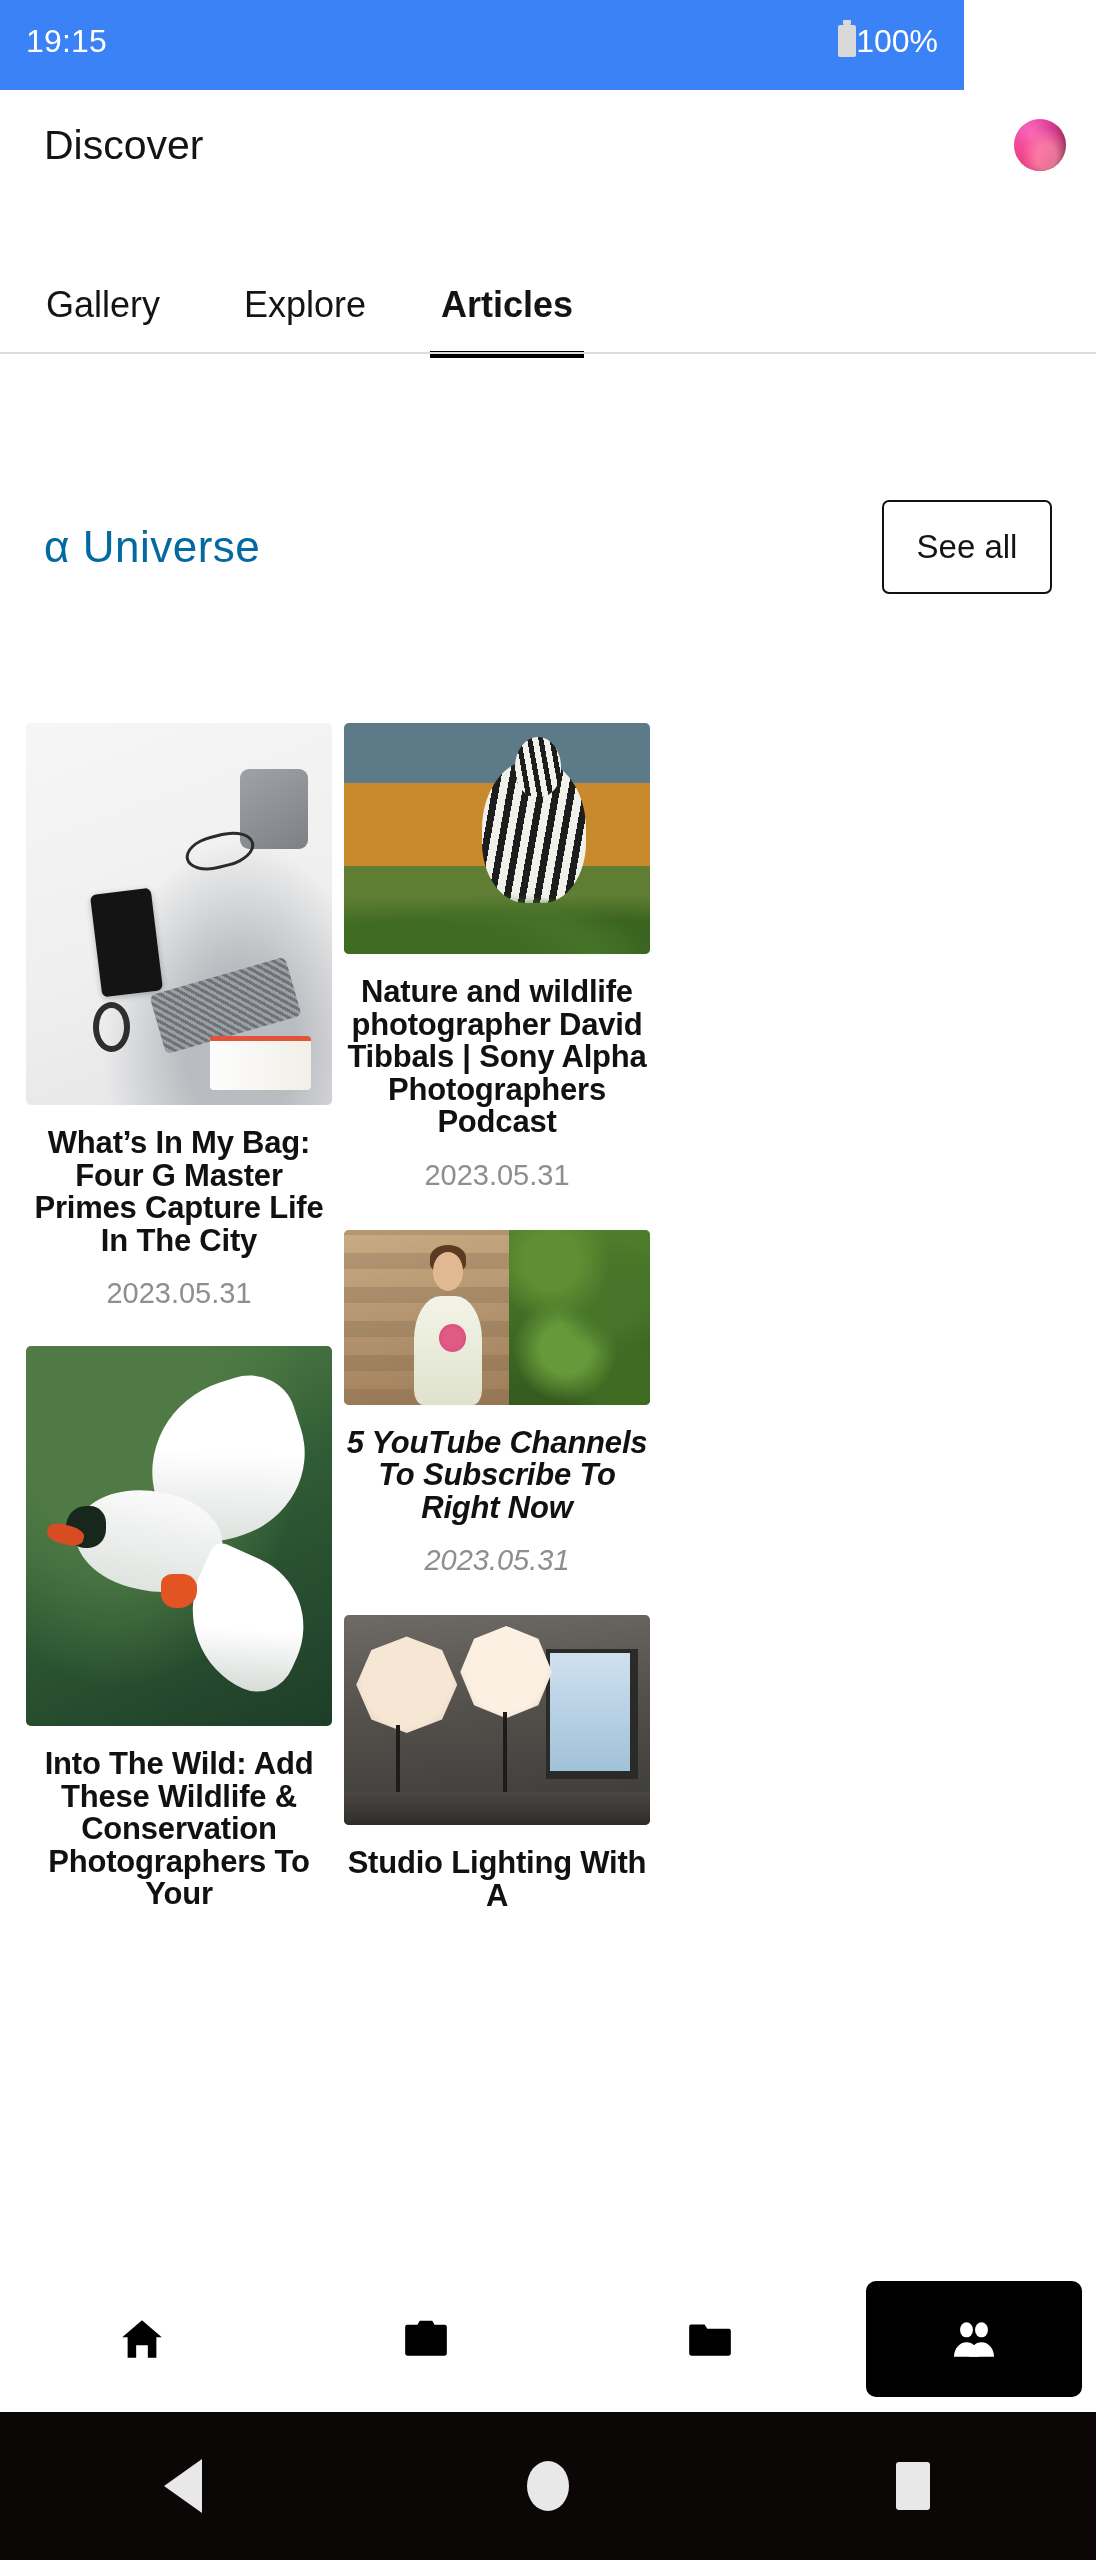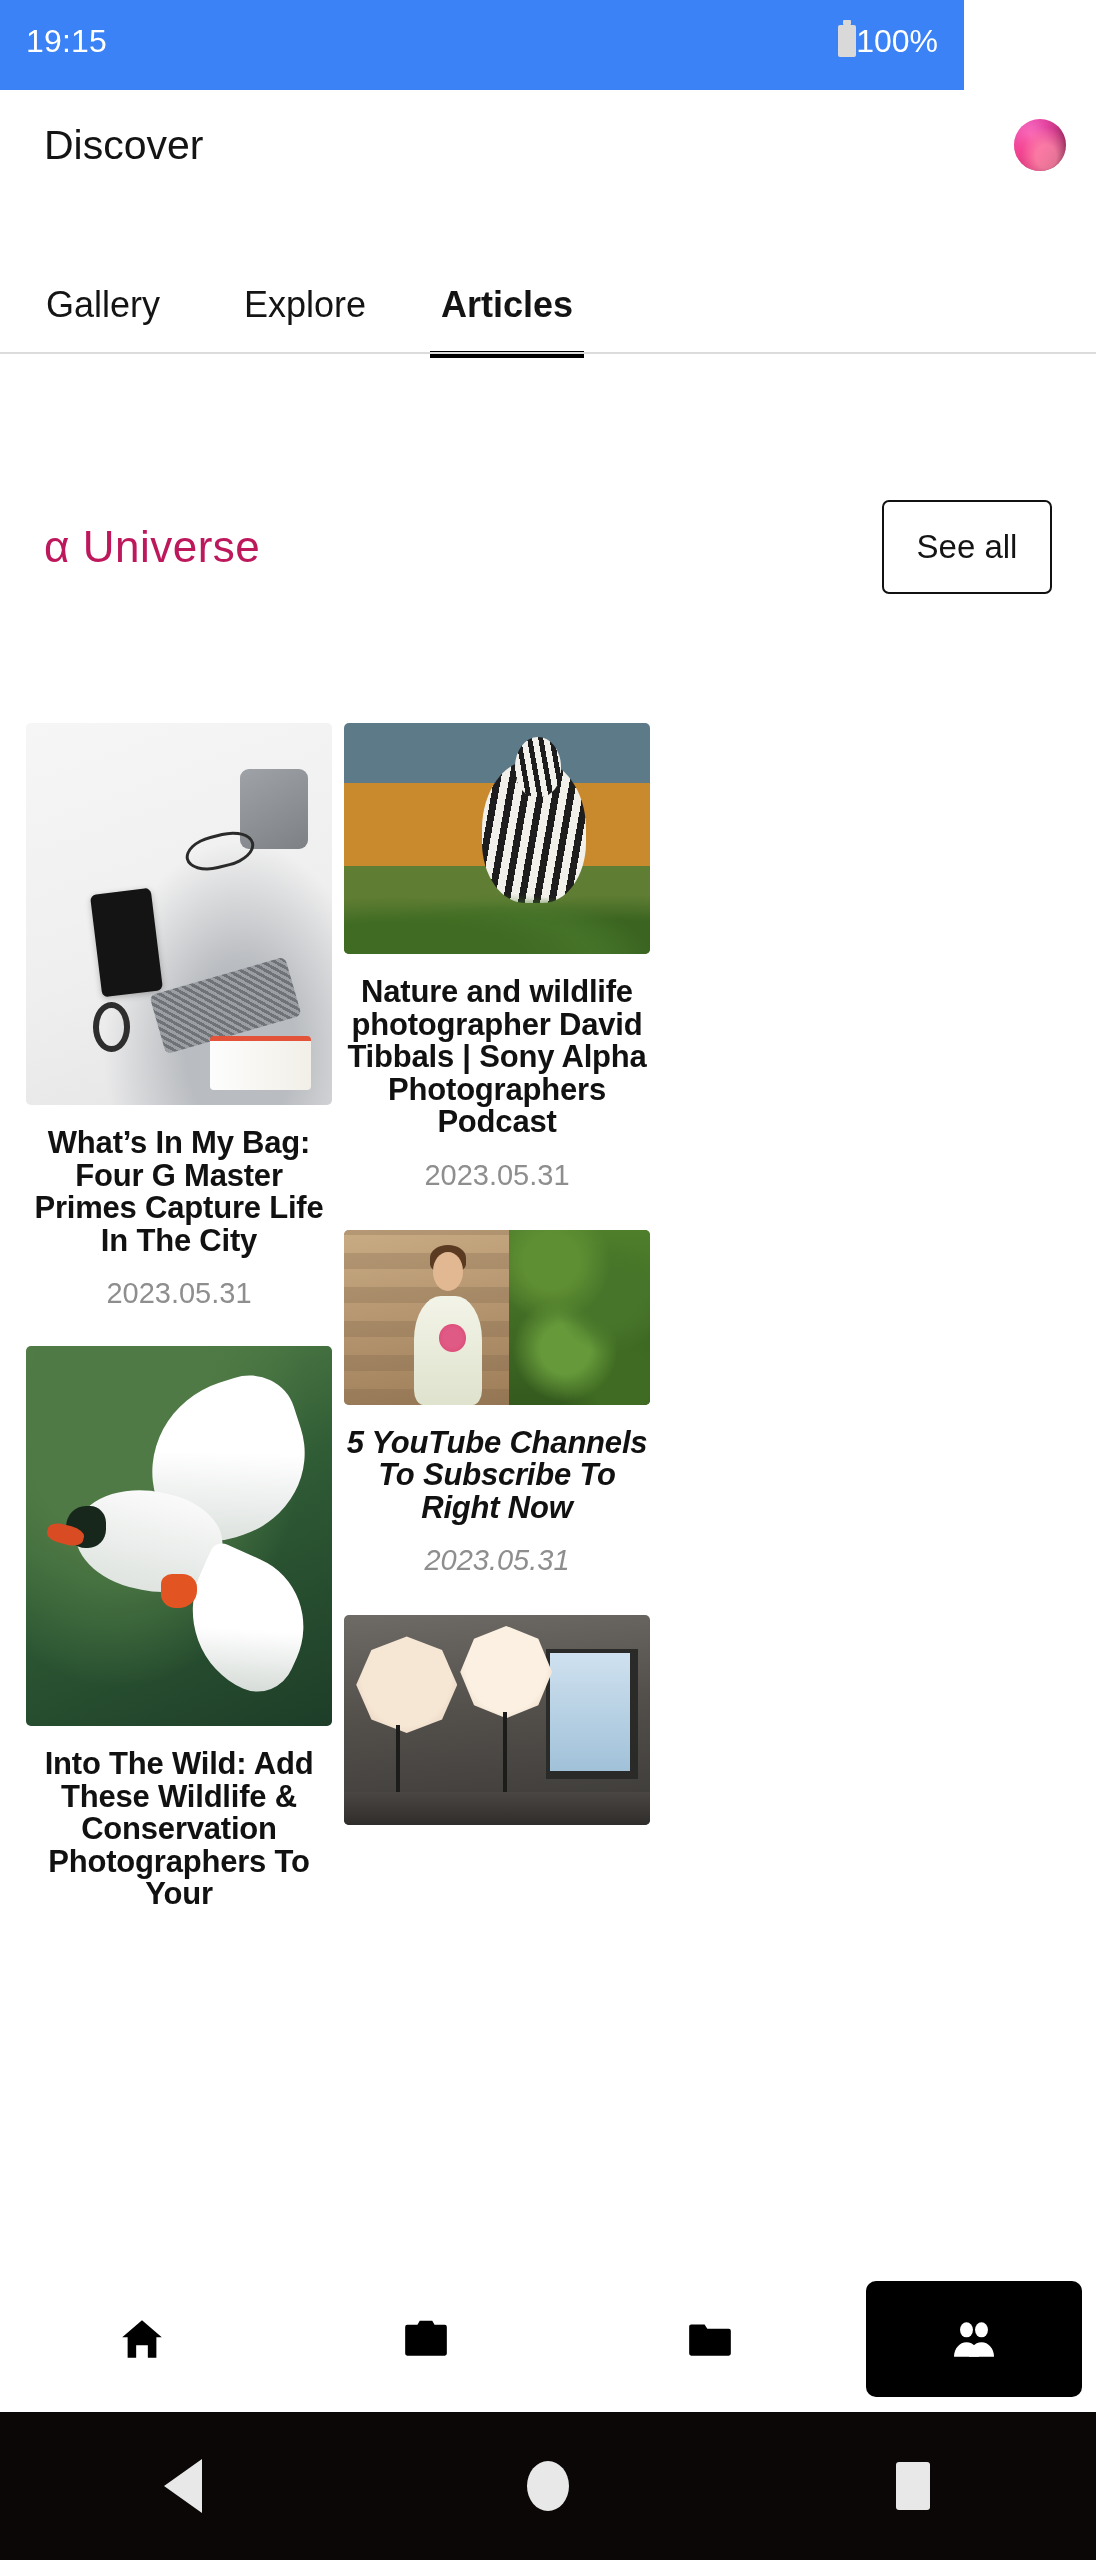--- a/index.html
+++ b/index.html
@@ -72,21 +72,21 @@
   .tabs-divider{
     position:absolute; top:352px; left:0; width:1096px; height:2px;
     background:#dcdcdc;
   }
 
   
   .section-head {
     position:absolute; top:500px; left:0; width:1096px;
     padding:0 44px; display:flex; align-items:center; justify-content:space-between;
   }
-  .section-title { font-size:44px; color:#be185d; font-weight:400; letter-spacing:.5px; }
+  .section-title { font-size:44px; color:#0369a1; font-weight:400; letter-spacing:.5px; }
   .see-all-btn {
     width:170px; height:94px; border:2px solid #111; border-radius:7px;
     background:#fff; color:#141414; font-size:33px; font-family:inherit;
     display:flex; align-items:center; justify-content:center; cursor:pointer;
   }
 
   
   .feed {
     position:absolute; top:723px; left:26px;
     width:1044px; height:1580px;
@@ -328,20 +328,21 @@
 
       <div class="card" style="margin-top:38px;">
         <div class="card-thumb thumb-studio">
           <span class="window"></span>
             <span class="umb1"></span>
             <span class="umb2"></span>
           <span class="stand"></span>
             <span class="stand2"></span>
             <span class="floor"></span>
         </div>
+        <div class="card-title">Studio Lighting With A</div>
       </div>
 
     </div>
   </div>
 
   <div class="bottomnav">
     <button class="nav-item">
       <svg class="nav-icon" viewBox="0 0 24 24">
         <path d="M12 3 2.5 11.2h2.6V21h4.1v-6h5.6v6h4.1v-9.8h2.6z"></path>
       </svg>

